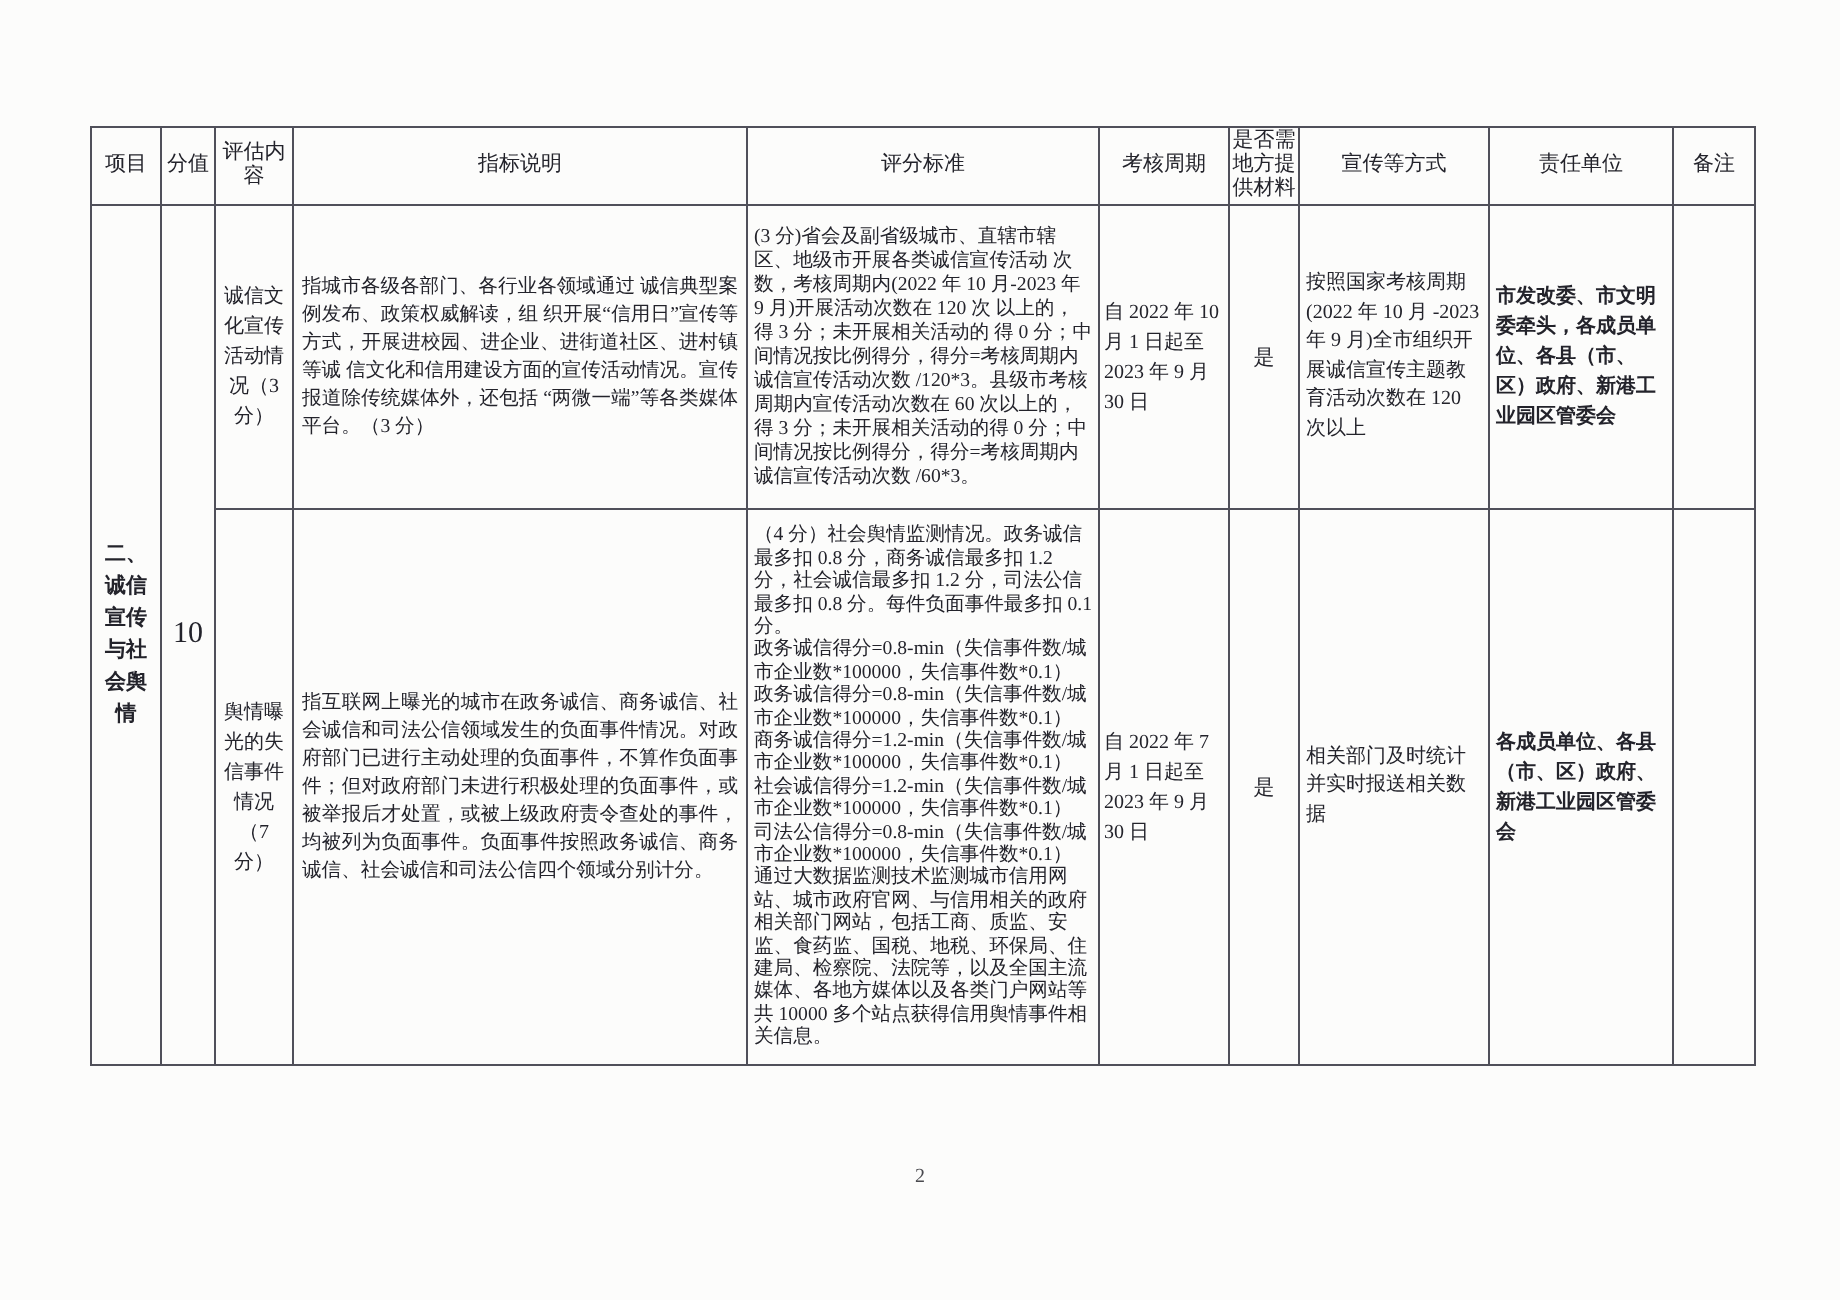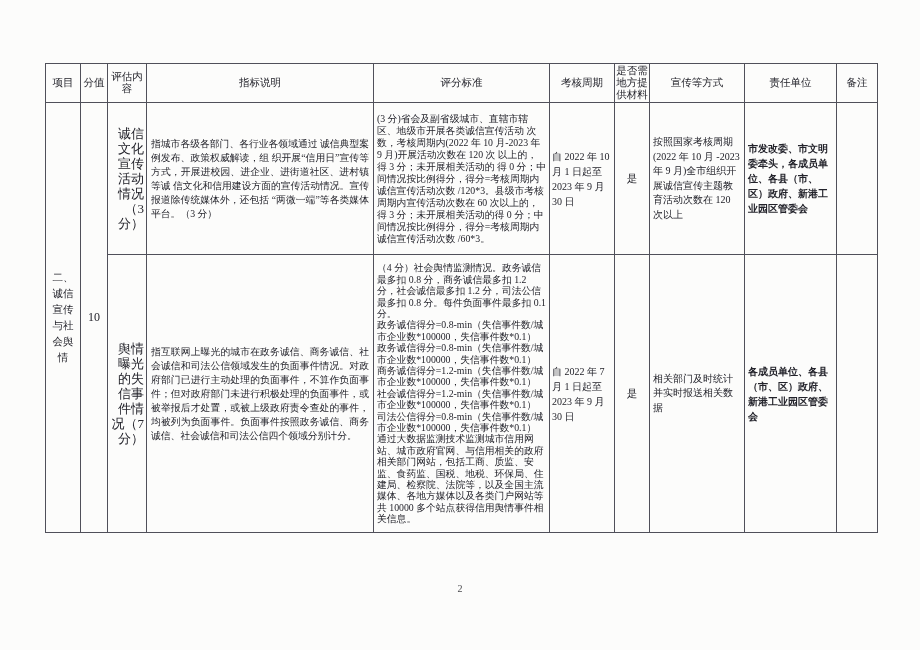--- a/index.html
+++ b/index.html
@@ -21,23 +21,23 @@
     color:#23232b;
     vertical-align:middle;
     padding:1px 3px;
     overflow:hidden;
     font-weight:normal;
   }
   tr.r-head{height:33px;}
   tr.r1{height:152px;}
   tr.r2{height:278px;}
   th{font-size:10.5px;line-height:12px;text-align:center;padding:1px 1px;}
-  .c-project{text-align:center;font-size:10.5px;line-height:16px;padding:17px 2px;}
-  .c-score{text-align:center;font-size:12px;}
-  .c-content{font-size:13px;line-height:15px;text-align:right;padding:1px 2px;}
+  .c-project{text-align:center;font-size:10.5px;line-height:16px;padding:17px 2px;font-weight:bold;}
+  .c-score{text-align:center;font-size:15px;}
+  .c-content{font-size:10px;line-height:15px;text-align:center;padding:1px 2px;}
   .c-indicator{font-size:9.8px;line-height:14px;text-align:justify;padding:2px 4px;}
   .c-standard{font-size:9.8px;text-align:left;white-space:pre-line;padding:2px 3px;margin-left:12px;}
   .r1 .c-standard{line-height:12px;}
   .r2 .c-standard{line-height:11.4px;}
   .c-period{text-align:left;font-size:10px;line-height:15px;padding:1px 2px;}
   .c-material{text-align:center;font-size:10.5px;}
   .c-path{font-size:10px;line-height:14.5px;text-align:left;padding:1px 3px;}
   .c-unit{font-size:10px;line-height:15px;text-align:left;padding:1px 3px;font-weight:bold;}
   .c-remark{font-size:10px;}
   .page-number{

